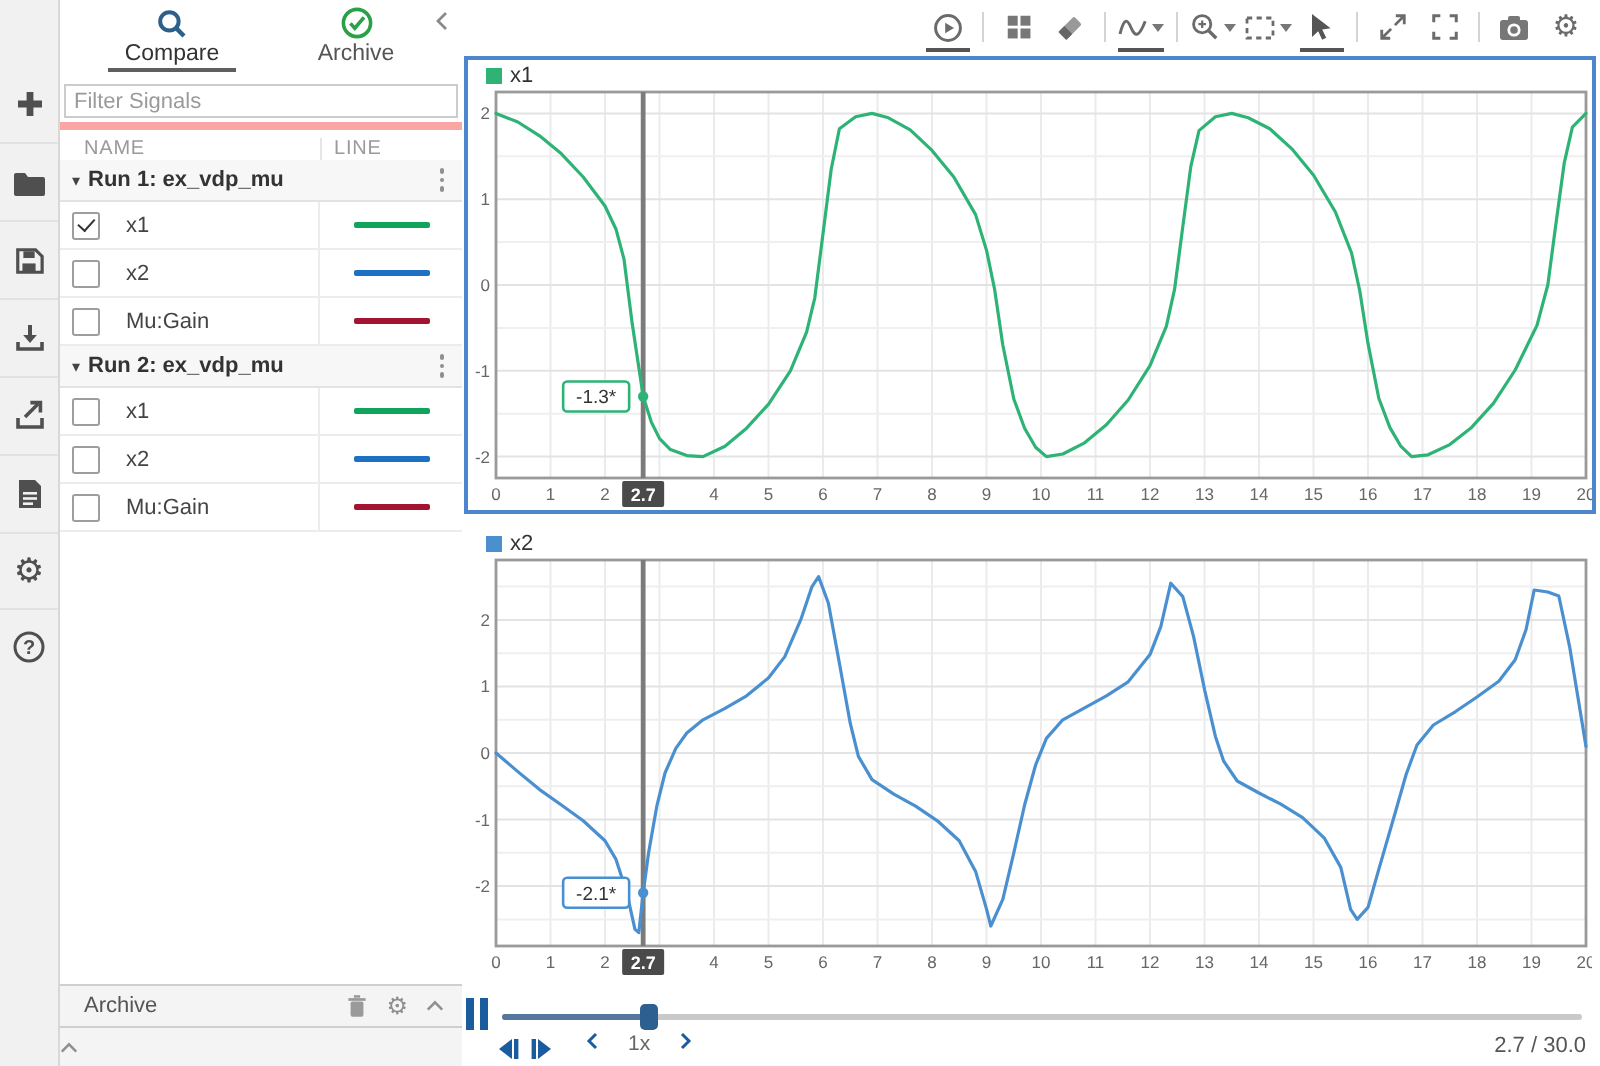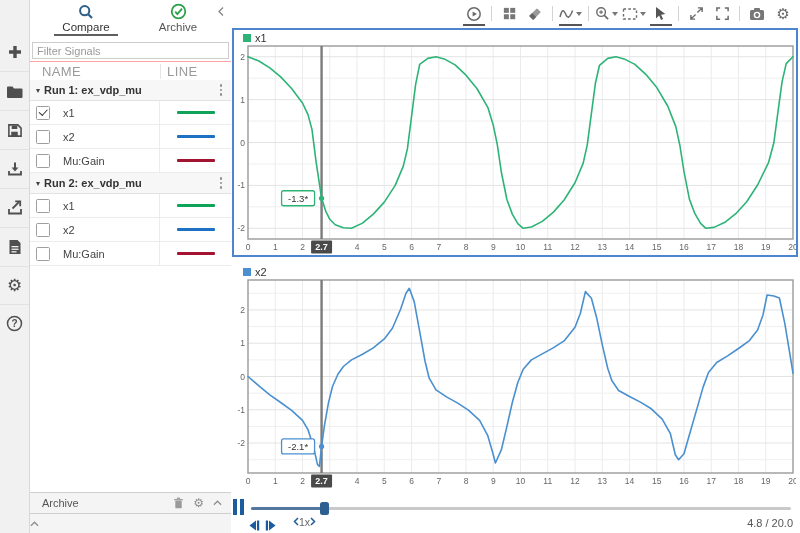--- a/index.html
+++ b/index.html
@@ -16,21 +16,21 @@
   .tab{position:absolute;top:3px;width:88px;text-align:center;cursor:pointer;}
   .tab .ticon{height:17px;display:flex;align-items:center;justify-content:center;}
   .tab .tlabel{display:block;font-size:11.5px;color:#555;margin-top:1px;}
   .tab.active .tlabel{color:#333;}
   .tab.active::after{content:"";position:absolute;left:12px;right:12px;bottom:-3px;height:2.5px;background:#5f5f5f;}
   .tab1{left:12px}.tab2{left:104px}
   .collapsebtn{position:absolute;right:3px;top:3px;width:12px;height:12px;}
   .filterbox{position:absolute;left:2px;top:42px;width:187px;height:13px;border:1px solid #ccc;font-size:11px;padding:1px 4px;color:#666;font-family:"Liberation Sans",sans-serif;}
   .filterbox::placeholder{color:#9a9a9a;}
   .thead{position:absolute;left:0;top:61px;right:0;height:18px;display:flex;align-items:center;
-         font-size:13px;color:#9a9a9a;letter-spacing:.4px;border-bottom:1px solid #ddd;border-top:1px solid #fca5a5;}
+         font-size:10px;color:#9a9a9a;letter-spacing:.4px;border-bottom:1px solid #ddd;border-top:4px solid #fca5a5;}
   .thead .hc1{width:12px;}
   .thead .hc2{flex:1;}
   .thead .hc3{width:71px;border-left:1px solid #e5e5e5;padding-left:6px;box-sizing:border-box;margin-left:32px;}
   .tbody{position:absolute;left:0;top:80px;right:0;height:412px;overflow:hidden;}
   .run-header{position:relative;height:20px;display:flex;align-items:center;background:#f7f7f7;
               border-bottom:1px solid #e2e2e2;font-size:11px;color:#333;font-weight:bold;}
   .run-header .tri{font-size:8px;color:#444;margin:0 4px 0 6px;font-weight:normal;}
   .dots{position:absolute;right:9px;top:4px;display:flex;flex-direction:column;gap:2px;}
   .dots i{width:2.5px;height:2.5px;border-radius:50%;background:#8f8f8f;}
   .sig-row{display:flex;height:23px;align-items:center;border-bottom:1px solid #ececec;}
@@ -63,21 +63,21 @@
   .legend .sw{width:8px;height:8px;}
   .plot-svg{position:absolute;left:0;top:0;}
   
   .transport{position:absolute;left:0;right:0;top:492px;height:41px;background:#fff;}
   .pausebtn{position:absolute;left:2px;top:7px;width:13px;height:16px;display:flex;gap:3px;}
   .pausebtn i{width:4px;height:16px;background:#1b5c9e;}
   .track{position:absolute;left:20px;right:9px;top:15px;height:3px;background:#c9c9c9;border-radius:2px;}
   .track .fill{position:absolute;left:0;top:0;height:3px;background:#54779e;border-radius:2px;}
   .track .thumb{position:absolute;top:-5px;width:9px;height:13px;background:#2e5f91;border-radius:2.5px;}
   .steps{position:absolute;left:17px;top:25px;display:flex;gap:5px;align-items:center;}
-  .speed{position:absolute;left:62px;top:24px;display:flex;gap:0;align-items:center;font-size:10.5px;color:#666;}
+  .speed{position:absolute;left:62px;top:24px;display:flex;gap:15px;align-items:center;font-size:10.5px;color:#666;}
   .readout{position:absolute;right:7px;top:25px;font-size:11px;color:#555;}
 </style>
 </head>
 <body>
 
 <div class="app">
 
   <div class="strip">
     <div class="sbtn" style="top:33px">
       <svg width="16" height="16" viewBox="0 0 16 16">
@@ -524,16 +524,16 @@
       </div>
       <div class="speed">
         <span><svg width="6" height="9" viewBox="0 0 6 9">
               <path d="M5 1 1.5 4.5 5 8" fill="none" stroke="#1b5c9e" stroke-width="1.5"></path>
             </svg></span>
         <span>1x</span>
         <span><svg width="6" height="9" viewBox="0 0 6 9">
               <path d="M1 1l3.5 3.5L1 8" fill="none" stroke="#1b5c9e" stroke-width="1.5"></path>
             </svg></span>
       </div>
-      <span class="readout">4.8 / 20.0</span>
+      <span class="readout">2.7 / 30.0</span>
     </div>
   </div>
 </div>
 
 </body></html>

